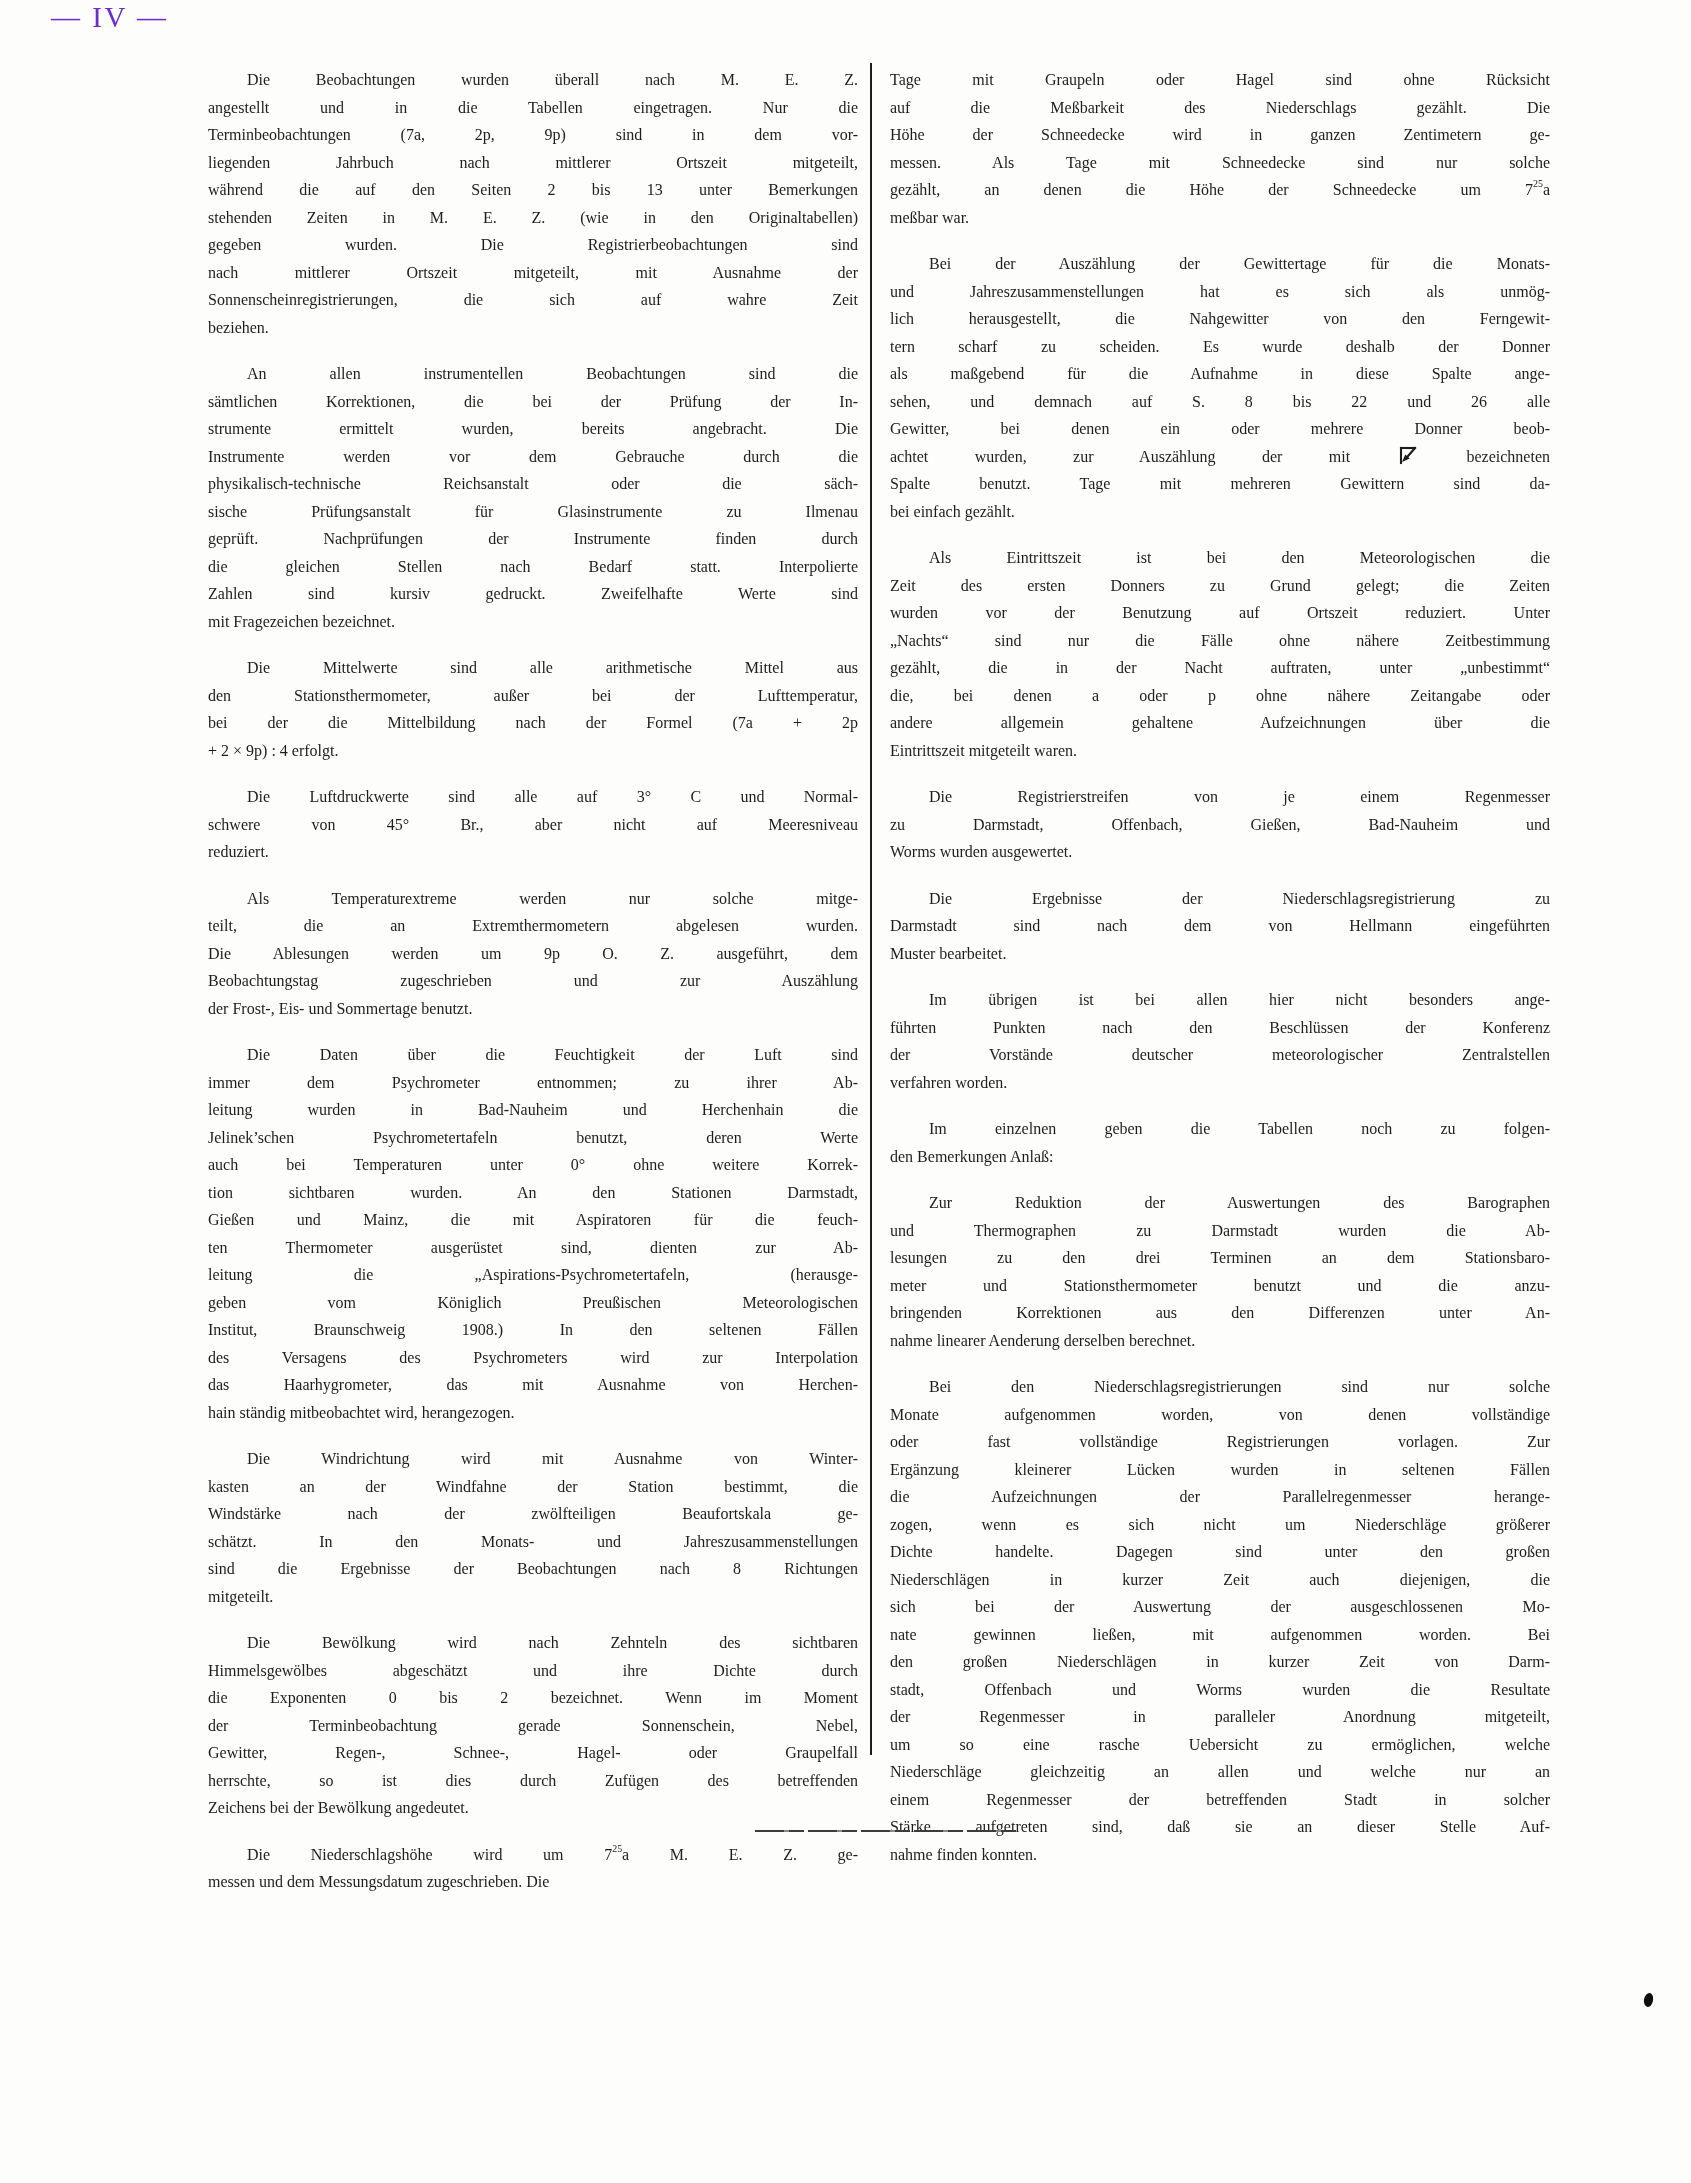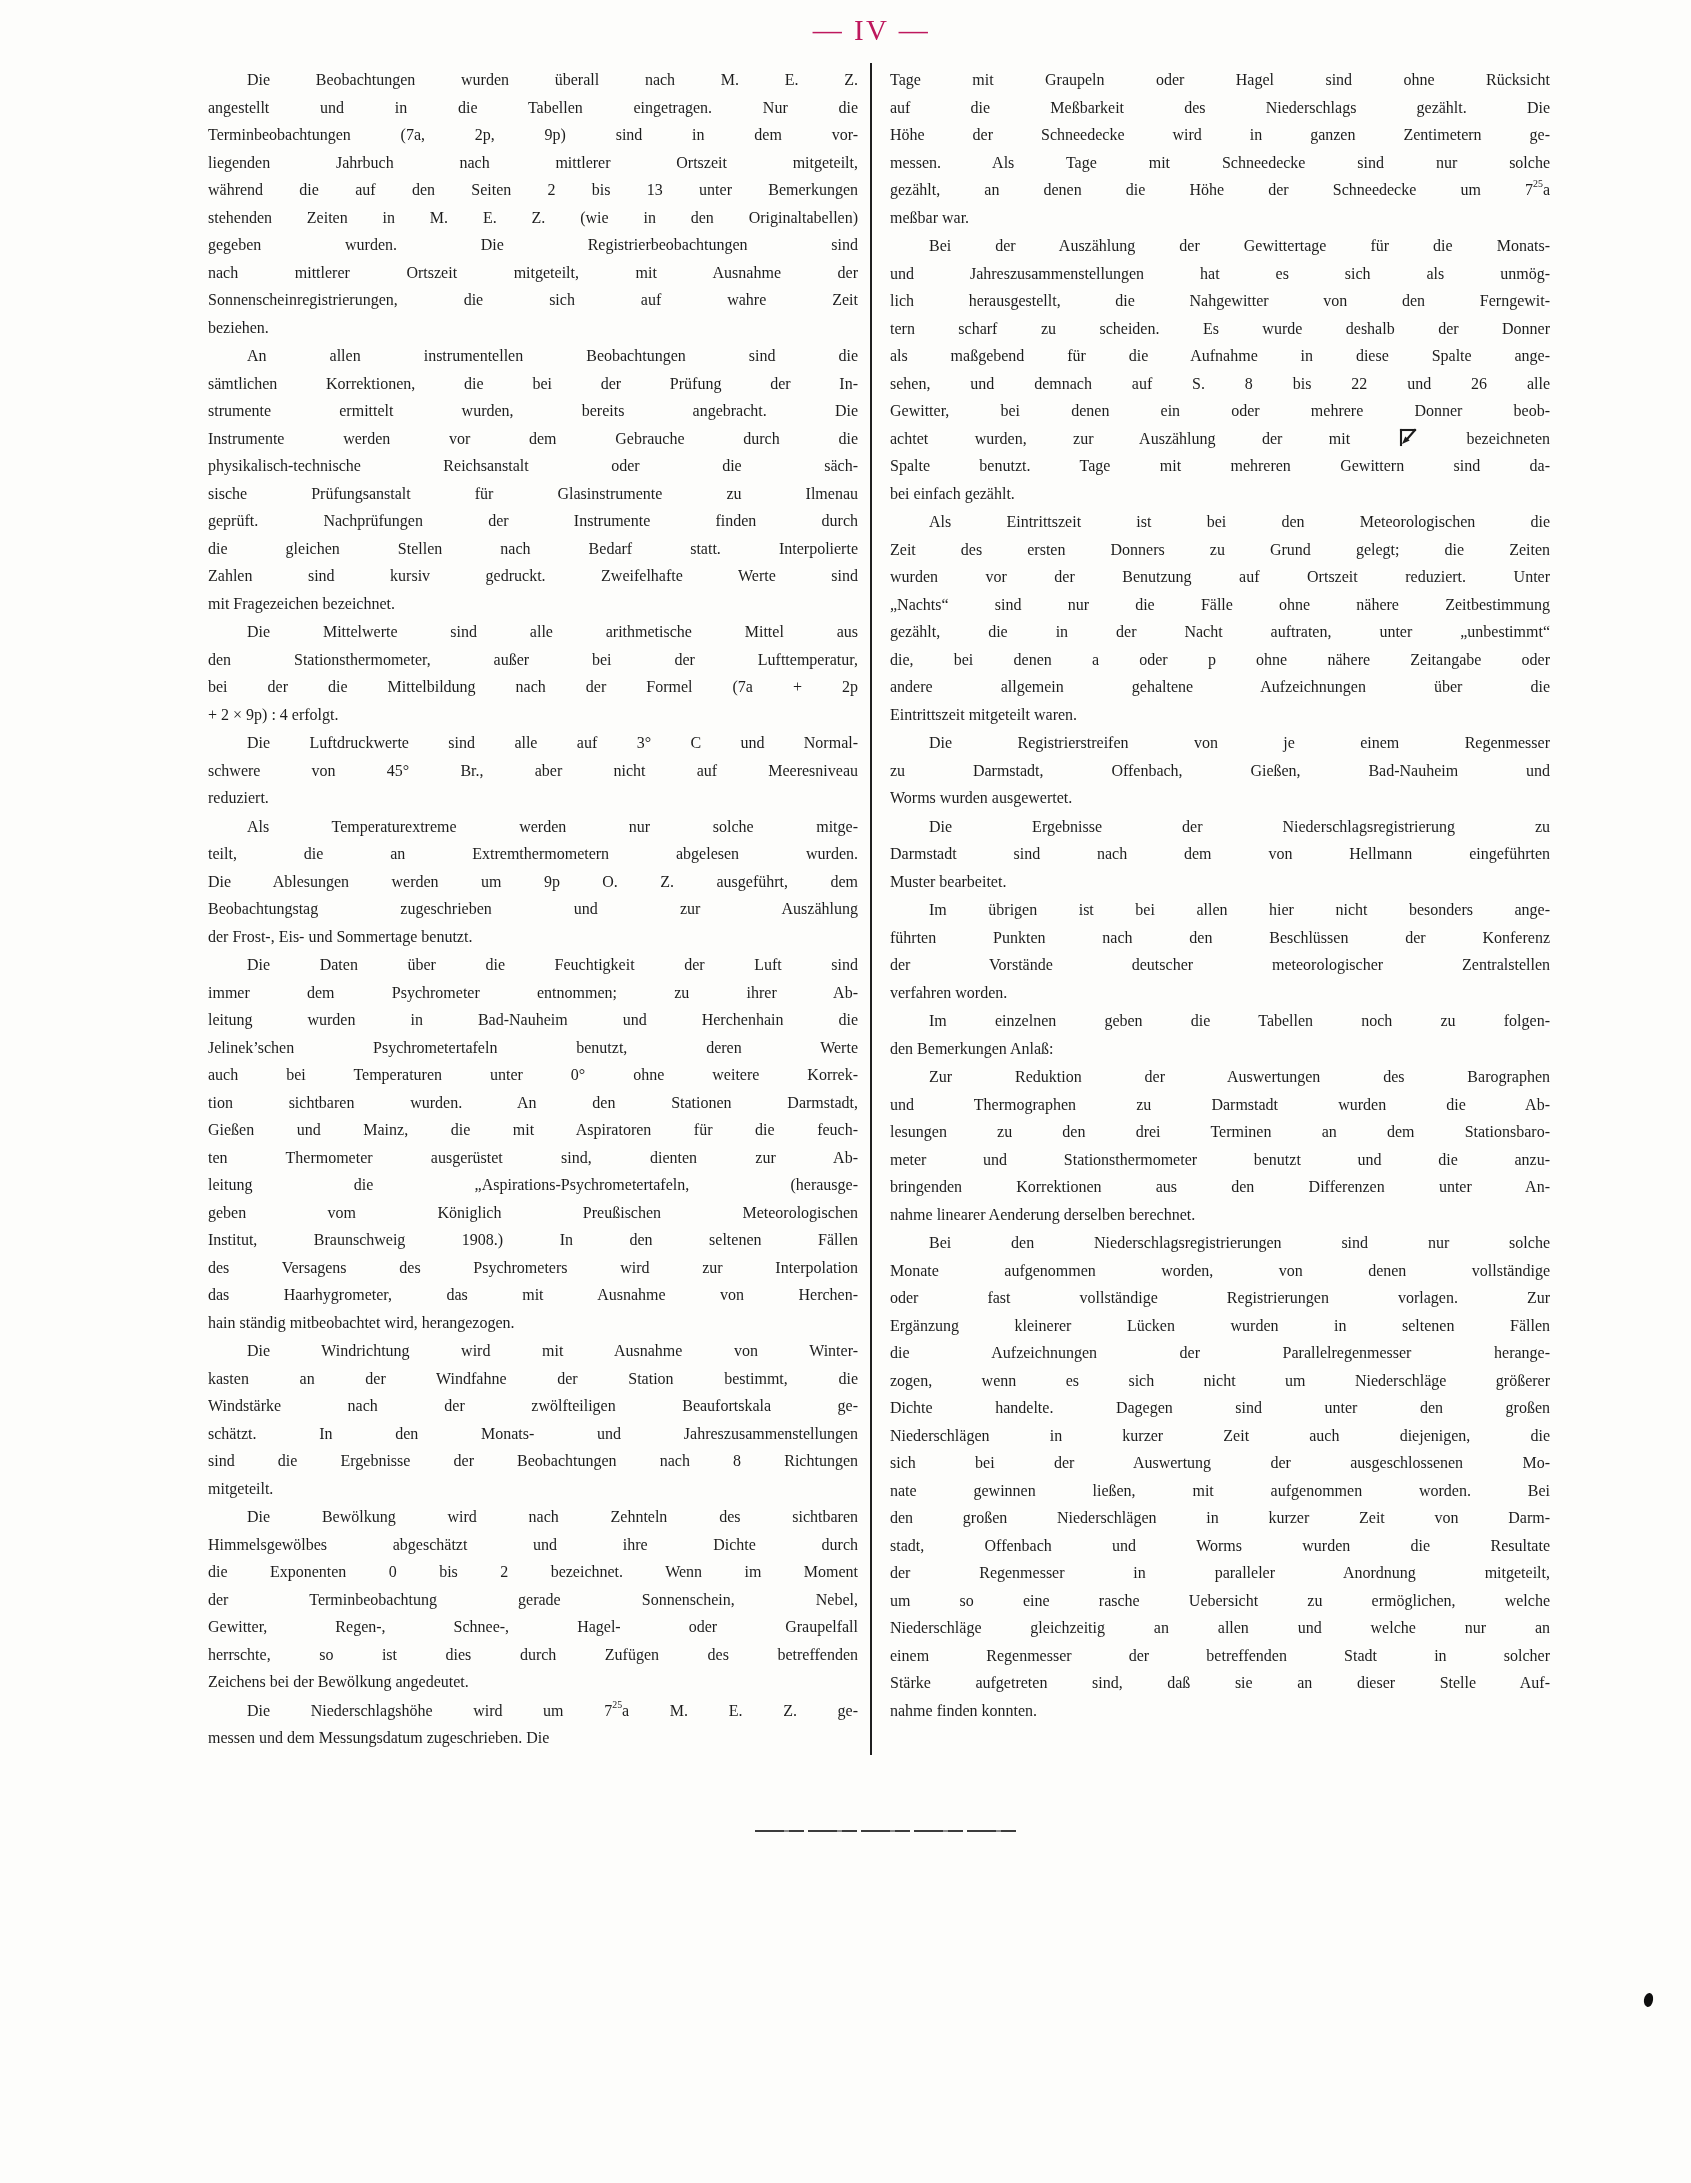--- a/index.html
+++ b/index.html
@@ -2,33 +2,33 @@
 <html style="font-size:13.5px"><head>
 <meta charset="utf-8">
 <style>
   html,body{margin:0;padding:0;}
   body{
     width:1692px;height:2183px;position:relative;overflow:hidden;
     background:#fdfdfb;color:#1d1d1d;
     font-family:"Liberation Serif","DejaVu Serif",serif;
   }
   .page-number{
-    position:absolute;top:14px;left:51px;width:1641px;
-    text-align:center;font-size:29px;letter-spacing:2.5px;
-    color:#be185d;
+    position:absolute;top:1px;left:51px;width:1641px;
+    text-align:left;font-size:29px;letter-spacing:2.5px;
+    color:#6d28d9;
   }
   .col{
     position:absolute;top:66px;font-size:16px;line-height:27.5px;
   }
   .col-left{left:208px;width:650px;}
   .col-right{left:890px;width:660px;}
   .line{text-align:justify;text-align-last:justify;}
   .line.last{text-align-last:left;}
   .line.indent{padding-left:39px;}
-  .para + .para{margin-top:1px;}
+  .para + .para{margin-top:19px;}
   .it{}
   sup{font-size:0.62em;line-height:0;vertical-align:7.6px;}
   .vdivider{
     position:absolute;left:870px;top:63px;width:1.7px;height:1692px;
     background:#1f1f1f;
   }
   .hrule{
     position:absolute;left:755px;top:1830px;width:264px;height:1.7px;
     background:repeating-linear-gradient(90deg,#3c3c3c 0 29px,#8a8a8a 29px 34px,#3c3c3c 34px 49px,transparent 49px 53px);
   }

